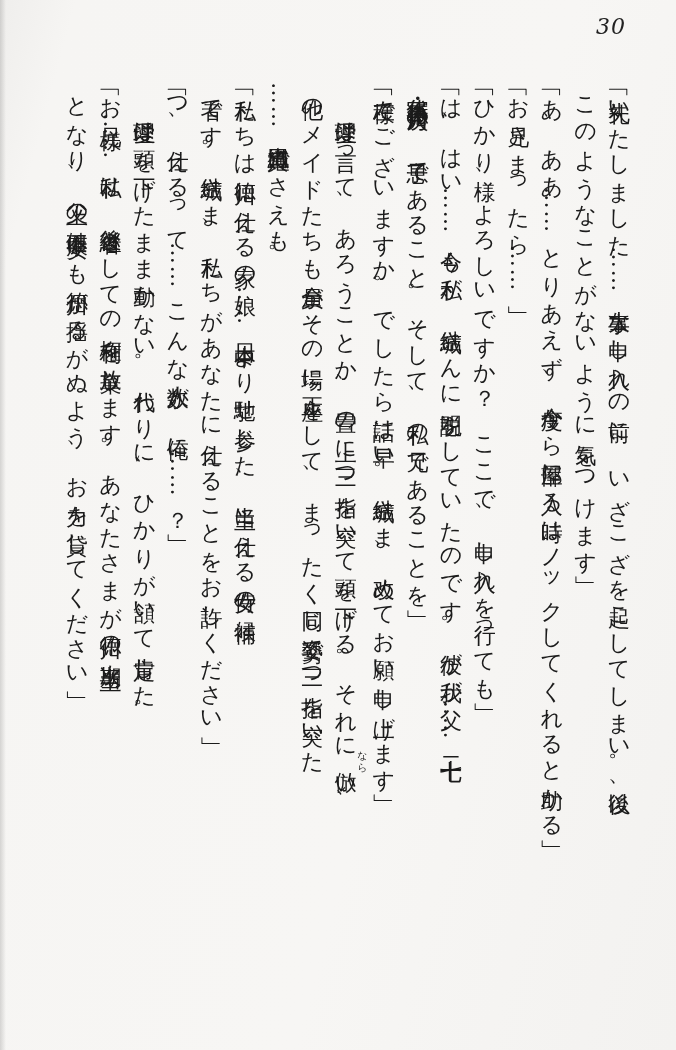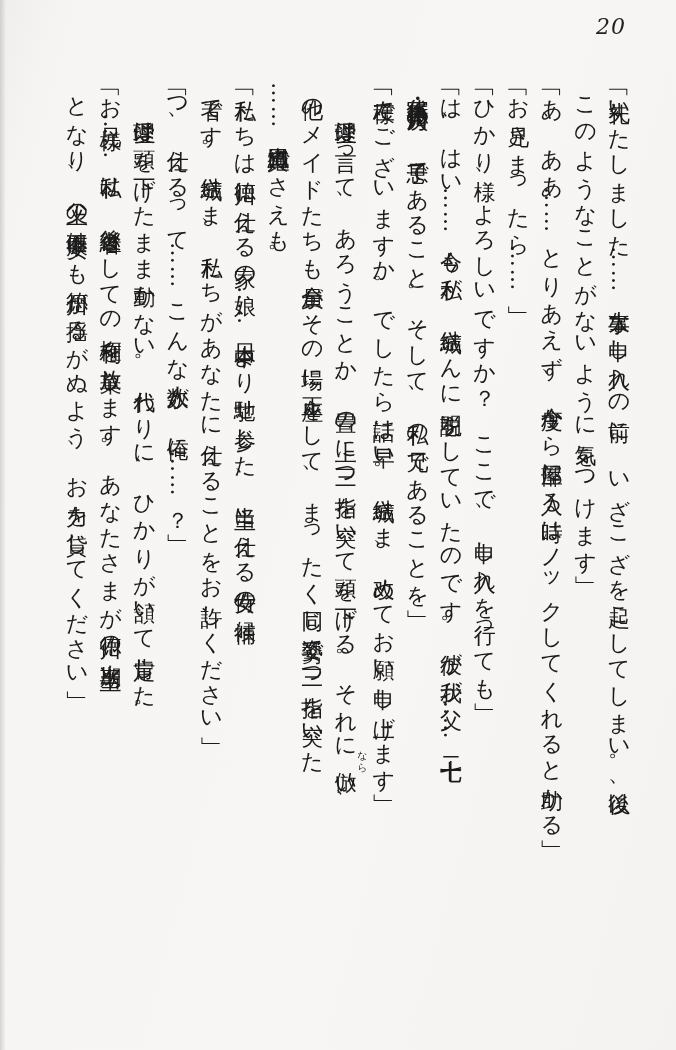--- a/index.html
+++ b/index.html
@@ -56,21 +56,21 @@
     letter-spacing: 0;
     color: #2a2a2a;
   }
 </style>
 </head>
 <body>
 
 <div class="page">
   <div class="edge-shade-left"></div>
 
-  <div class="page-number">20</div>
+  <div class="page-number">30</div>
 
   <div class="text-block">
     <div class="line">「失礼いたしました……大事な申し入れの前に、いざこざを起こしてしまい。以後、</div>
     <div class="line">このようなことがないように気をつけます」</div>
     <div class="line">「あ、ああ……とりあえず、今度から部屋に入る時はノックしてくれると助かる」</div>
     <div class="line">「お兄さまったら……」</div>
     <div class="line">「ひかり様、よろしいですか？　ここで、申し入れを行っても」</div>
     <div class="line">「は、はい……今も私が、結城さんに説明をしていたのです。彼が我が父……二十七</div>
     <div class="line">代将軍・徳川秀次の、息子であること。そして、私の兄であることを」</div>
     <div class="line">「左様でございますか。でしたら話は早い。結城さま、改めてお願い申し上げます」</div>

